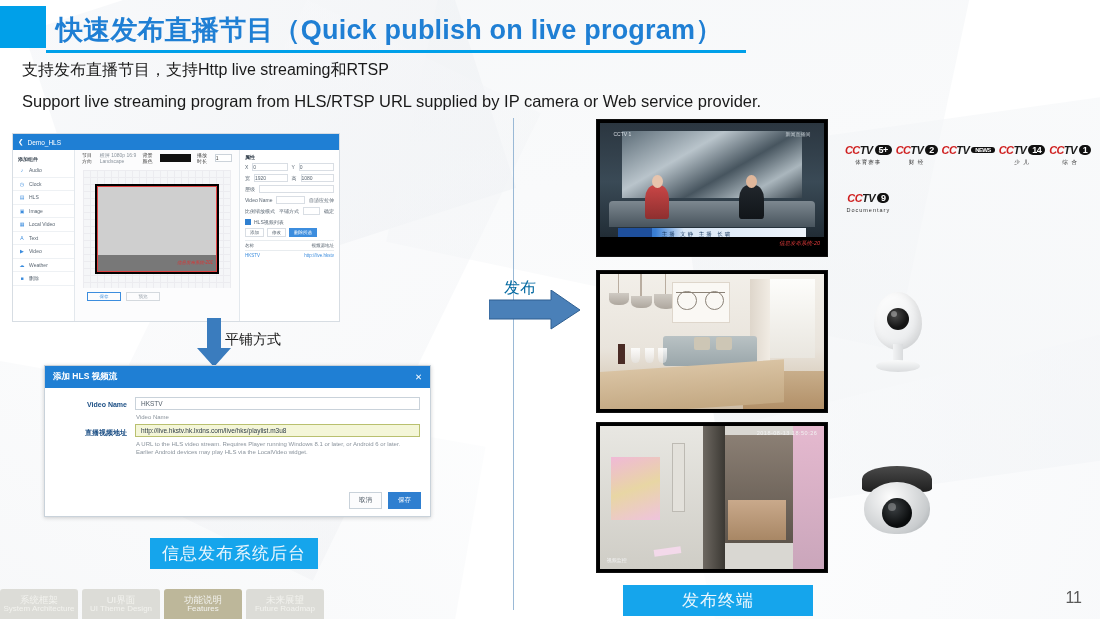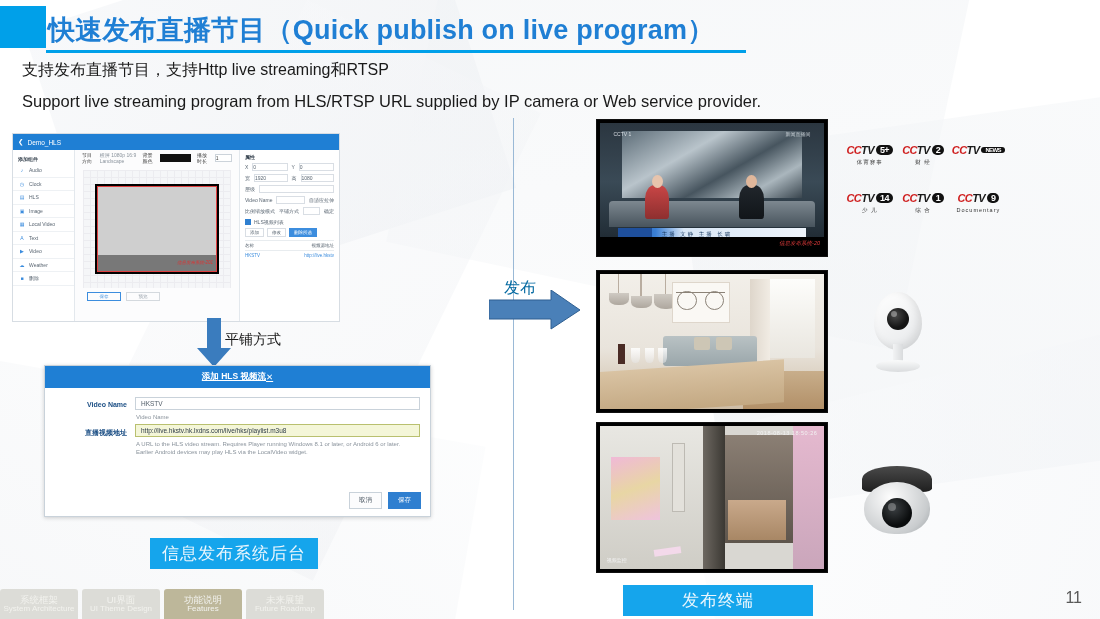--- a/index.html
+++ b/index.html
@@ -22,21 +22,21 @@
   .f4 { bottom:-120px; left:-60px; width:520px; height:340px; background:linear-gradient(20deg,#eef0f3,#fafbfc); transform:rotate(10deg); }
   .f5 { bottom:-60px; right:-80px; width:480px; height:300px; background:linear-gradient(300deg,#f1f3f6,#fbfcfd); transform:rotate(-14deg); }
   .f6 { top:30px; left:180px; width:260px; height:520px; background:linear-gradient(120deg,#f7f8fa,#eef0f3); transform:rotate(26deg); opacity:.45;}
 
   
   .header-bar {
     position:absolute; left:0; top:6px; width:46px; height:42px;
     background:#00a0e9; z-index:3;
   }
   .title {
-    position:absolute; left:48px; top:12px; z-index:3;
+    position:absolute; left:56px; top:12px; z-index:3;
     font-size:27px; font-weight:bold; color:#1f7fd4;
     letter-spacing:.2px; white-space:nowrap;
   }
   .title-rule {
     position:absolute; left:46px; top:50px; width:700px; height:3px;
     background:#00a0e9; z-index:3;
   }
 
   .subtitle-cn {
     position:absolute; left:22px; top:60px; z-index:3;
@@ -91,21 +91,21 @@
   
   .arrow-down { position:absolute; left:196px; top:318px; z-index:5; }
   .label-add { position:absolute; left:225px; top:331px; z-index:5; font-size:14px; color:#1a1a1a;}
 
   
   .dialog {
     position:absolute; left:44px; top:365px; width:387px; height:152px; z-index:5;
     background:#fff; border:1px solid #c9d2da; box-shadow:0 1px 4px rgba(0,0,0,.18);
   }
   .dlg-head { height:22px; background:#1f7fd4; color:#fff; display:flex; align-items:center;
-    justify-content:center; padding:0 8px; font-size:8.5px; font-weight:bold;text-decoration:underline;}
+    justify-content:space-between; padding:0 8px; font-size:8.5px; font-weight:bold;}
   .dlg-body { padding:9px 10px 6px; }
   .dlg-row { display:flex; align-items:flex-start; gap:8px; margin-bottom:2px;}
   .dlg-lab { width:72px; text-align:right; font-size:7px; color:#1c4f85; font-weight:bold; padding-top:4px;}
   .dlg-field { flex:1; }
   .dlg-input { width:100%; height:13px; border:1px solid #c9d2da; background:#fff;
      font-size:6.5px; color:#55606b; padding:0 5px; display:flex; align-items:center;}
   .dlg-input.hl { background:#f4f6d8; border-color:#b9c06f; color:#2c3a48;}
   .dlg-help { font-size:6px; color:#8b949d; padding:3px 1px 0; line-height:1.45;}
   .dlg-foot { position:absolute; right:9px; bottom:7px; display:flex; gap:6px;}
   .dlg-btn { border:1px solid #c9d2da; background:#fcfcfd; font-size:6.5px; color:#44505c;
@@ -200,21 +200,21 @@
   .ev-poster { position:absolute; left:5%; top:22%; width:22%; height:44%;
      background:linear-gradient(160deg,#f0b9d7,#e8d6a4 50%,#efc3dd);}
   .ev-panel { position:absolute; left:32%; top:12%; width:6%; height:48%;
      background:#e3e1db; border:1px solid #bdbab3;}
   .ev-ts { position:absolute; right:3%; top:3%; font-size:5.5px; color:#f2f2f2; letter-spacing:.5px;}
   .ev-wm { position:absolute; left:3%; bottom:4%; font-size:5px; color:#f2f2f2;}
   .ev-paper{ position:absolute; left:24%; bottom:10%; width:12%; height:5%; background:#f3d9ea; transform:rotate(-8deg);}
 
   
   .logo-grid { position:absolute; left:845px; top:140px; width:160px; z-index:5;
-     display:grid; grid-template-columns:repeat(3,1fr); row-gap:22px; column-gap:4px;}
+     display:grid; grid-template-columns:repeat(5,1fr); row-gap:22px; column-gap:4px;}
   .logo { text-align:center; }
   .logo .mark { font-size:11px; font-weight:bold; color:#111; letter-spacing:-.6px;
      display:inline-flex; align-items:center; white-space:nowrap;}
   .logo .mark .c { color:#cf1f1f; font-style:italic;}
   .logo .mark .t { color:#1a1a1a; font-style:italic;}
   .logo .mark .num { background:#111; color:#fff; border-radius:8px; padding:0 4px;
      font-size:9px; margin-left:2px; font-style:normal;}
   .logo .sub { font-size:5.5px; color:#333; margin-top:1px; letter-spacing:1px;}
 
   

